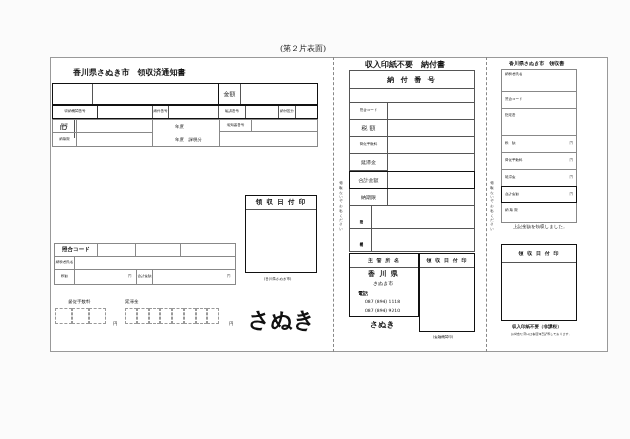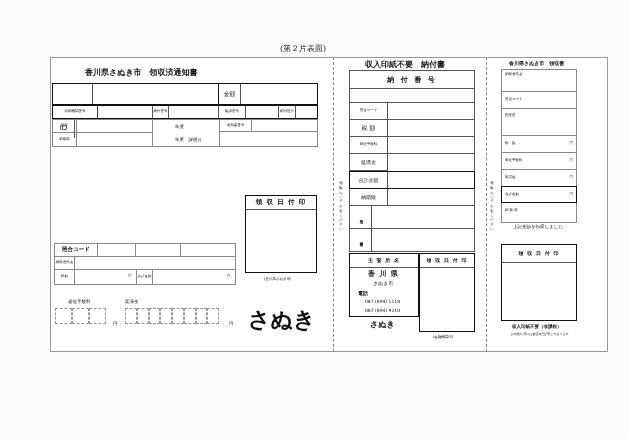--- a/index.html
+++ b/index.html
@@ -20,21 +20,21 @@
 </head>
 <body>
 
 <div class="abs caption">(第２片表面)</div>
 
 <div class="abs sheet"></div>
 
 <div class="abs dashv" style="left:333px;top:57px;height:295px;"></div>
 <div class="abs dashv" style="left:486px;top:57px;height:295px;"></div>
 
-<div class="abs bold" style="left:85px;top:67px;font-size:8px;">香川県さぬき市　領収済通知書</div>
+<div class="abs bold" style="left:73px;top:67px;font-size:8px;">香川県さぬき市　領収済通知書</div>
 
 <div class="abs thick" style="left:52px;top:83px;width:266px;height:22px;"></div>
 <div class="abs t lbl" style="left:53px;top:84px;width:22px;height:20px;border-right:1px solid #555;font-size:7px;margin-top:34px;">ID</div>
 <div class="abs" style="left:75px;top:84px;width:18px;height:20px;border-right:1px solid #555;"></div>
 <div class="abs" style="left:93px;top:84px;width:126px;height:20px;border-right:1.5px solid #111;"></div>
 <div class="abs t lbl" style="left:219px;top:84px;width:22px;height:20px;border-right:1px solid #555;">金額</div>
 <div class="abs" style="left:241px;top:84px;width:76px;height:20px;"></div>
 
 <div class="abs thick" style="left:52px;top:105px;width:266px;height:14px;"></div>
 <div class="abs tiny lbl" style="left:53px;top:106px;width:45px;height:12px;border-right:1px solid #333;">収納機関番号</div>

